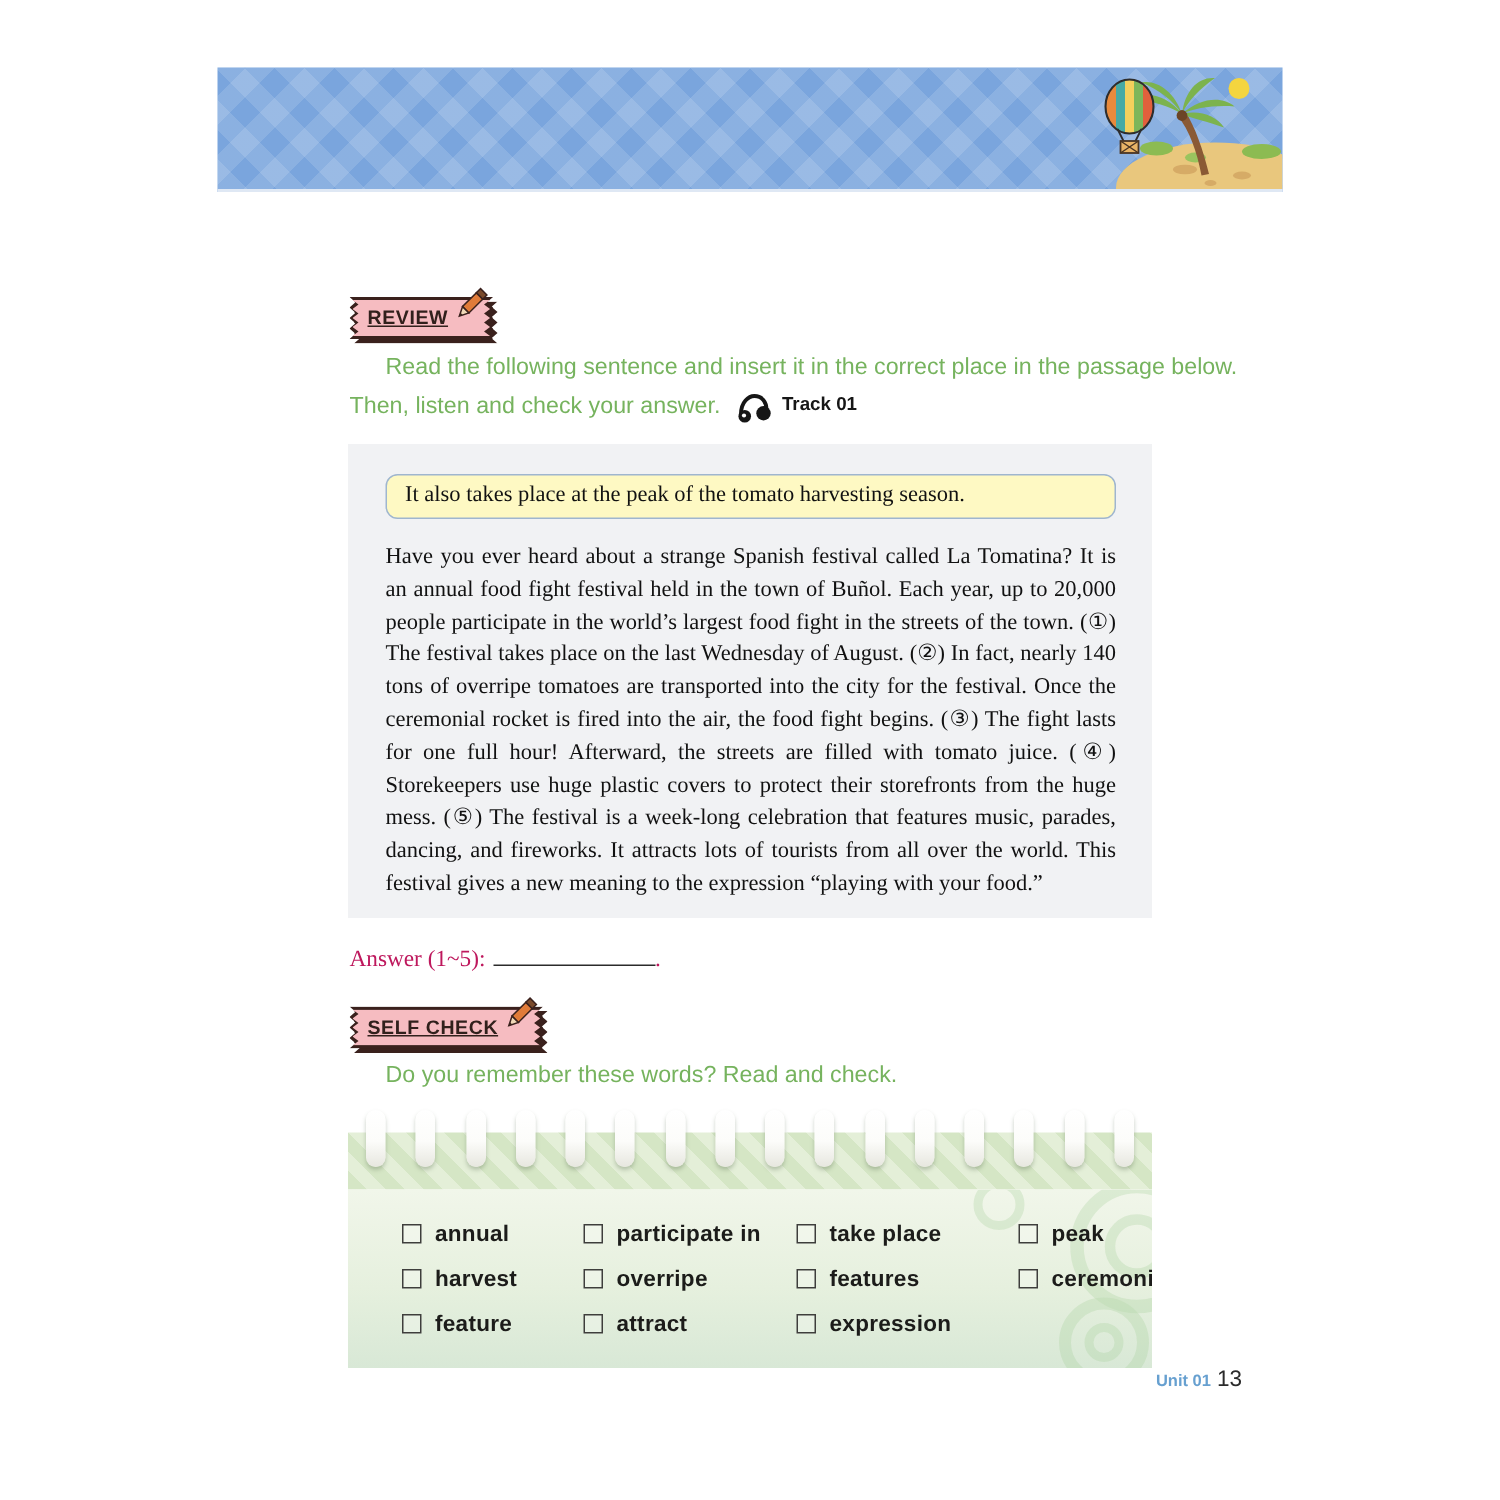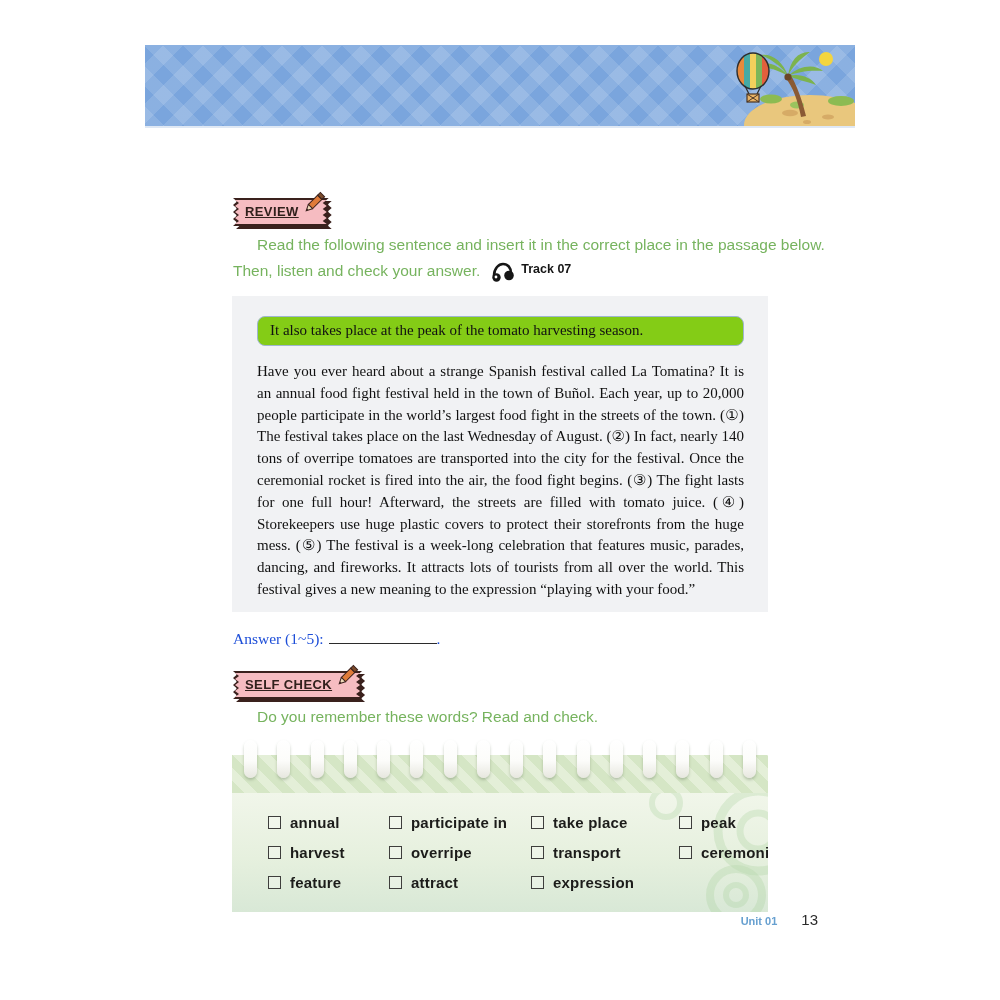--- a/index.html
+++ b/index.html
@@ -45,34 +45,34 @@
   .instr-row { position:absolute; display:flex; align-items:flex-start; gap:7px; }
   .instr-row .g { color:#76b35e; font-size:15.5px; }
   .track-label { font-size:12.5px; font-weight:bold; color:#161616; }
 
   
   .passage-box {
     position:absolute; left:232px; top:296px; width:536px; height:316px;
     background:#f1f2f4;
   }
   .insert-box {
-    margin:20px 24px 0 25px; background:#84cc16;
+    margin:20px 24px 0 25px; background:#fef9c3;
     border:1px solid #9fb6cf; border-radius:8px;
     padding:5px 12px 6px 12px;
     font-family:"Liberation Serif", serif; font-size:15px; color:#111;
   }
   .passage-text {
     margin:15px 24px 0 25px; width:487px;
     font-family:"Liberation Serif", serif; font-size:15px; line-height:21.8px;
     color:#111; text-align:justify;
   }
 
   .answer-line {
     position:absolute; left:233px; top:629px;
-    font-family:"Liberation Serif", serif; font-size:15.5px; color:#1d4ed8;
+    font-family:"Liberation Serif", serif; font-size:15.5px; color:#be185d;
   }
   .answer-blank { display:inline-block; width:108px; height:15px;
     border-bottom:1px solid #2b2b2b; margin-left:5px; }
 
   
   .notebook { position:absolute; left:232px; top:740px; width:536px; height:172px; }
   .band {
     position:absolute; left:0; top:15px; width:100%; height:38px;
     background:repeating-linear-gradient(45deg, #d5e6c5 0 9px, #e4efd8 9px 18px);
   }
@@ -92,22 +92,22 @@
     display:grid; grid-template-columns:121px 142px 148px auto;
     grid-auto-rows:30px; align-items:center;
     padding:14px 0 0 36px;
   }
   .word-item { display:flex; align-items:center; gap:9px; }
   .word-check { width:13px; height:13px; border:1.6px solid #3e3e3c;
     background:rgba(255,255,255,0.25); flex:0 0 auto; }
   .word-label { font-size:15px; font-weight:bold; color:#1c1c1a; letter-spacing:0.2px; }
 
   
-  .footer { position:absolute; top:911px; right:182px;
-    display:flex; align-items:baseline; gap:24px; }
+  .footer { position:absolute; top:911px; right:172px;
+    display:flex; align-items:baseline; gap:4px; }
   .footer-unit { color:#67a0d0; font-size:11px; font-weight:bold; }
   .footer-page { color:#2b2b2b; font-size:15px; }
 </style>
 </head>
 <body>
 
 <div class="page">
 
   <div class="banner">
     <svg class="banner-art" width="270" height="85" viewBox="0 0 270 85">
@@ -170,21 +170,21 @@
 
   <div class="green-text" style="left:233px; top:236px;">Read the following sentence and insert it in the correct place in the passage below.</div>
   <div class="instr-row" style="left:233px; top:262px;">
     <span class="g">Then, listen and check your answer.</span>
     <svg width="24" height="22" viewBox="0 0 24 22" style="margin-left:3px;">
       <path d="M4,14 C4,6 9,2 13,2 C18,2 21,6 21,11" fill="none" stroke="#161616" stroke-width="2.6" stroke-linecap="round"></path>
       <circle cx="6.5" cy="15.5" r="4.2" fill="#161616"></circle>
       <circle cx="6" cy="15" r="1.4" fill="#ffffff"></circle>
       <circle cx="19" cy="13.5" r="4.8" fill="#161616"></circle>
     </svg>
-    <span class="track-label">Track 07</span>
+    <span class="track-label">Track 01</span>
   </div>
 
   <div class="passage-box">
     <div class="insert-box">It also takes place at the peak of the tomato harvesting season.</div>
     <div class="passage-text">Have you ever heard about a strange Spanish festival called La Tomatina? It is an annual food fight festival held in the town of Buñol. Each year, up to 20,000 people participate in the world’s largest food fight in the streets of the town. (①) The festival takes place on the last Wednesday of August. (②) In fact, nearly 140 tons of overripe tomatoes are transported into the city for the festival. Once the ceremonial rocket is fired into the air, the food fight begins. (③) The fight lasts for one full hour! Afterward, the streets are filled with tomato juice. (④) Storekeepers use huge plastic covers to protect their storefronts from the huge mess. (⑤) The festival is a week-long celebration that features music, parades, dancing, and fireworks. It attracts lots of tourists from all over the world. This festival gives a new meaning to the expression “playing with your food.”</div>
   </div>
 
   <div class="answer-line">
     <span>Answer (1~5):</span><span class="answer-blank"></span><span>.</span>
   </div>
@@ -256,21 +256,21 @@
         <div class="word-item">
           <span class="word-check"></span>
           <span class="word-label">harvest</span>
         </div>
         <div class="word-item">
           <span class="word-check"></span>
           <span class="word-label">overripe</span>
         </div>
         <div class="word-item">
           <span class="word-check"></span>
-          <span class="word-label">transport</span>
+          <span class="word-label">features</span>
         </div>
         <div class="word-item">
           <span class="word-check"></span>
           <span class="word-label">ceremonial</span>
         </div>
         <div class="word-item">
           <span class="word-check"></span>
           <span class="word-label">feature</span>
         </div>
         <div class="word-item">

